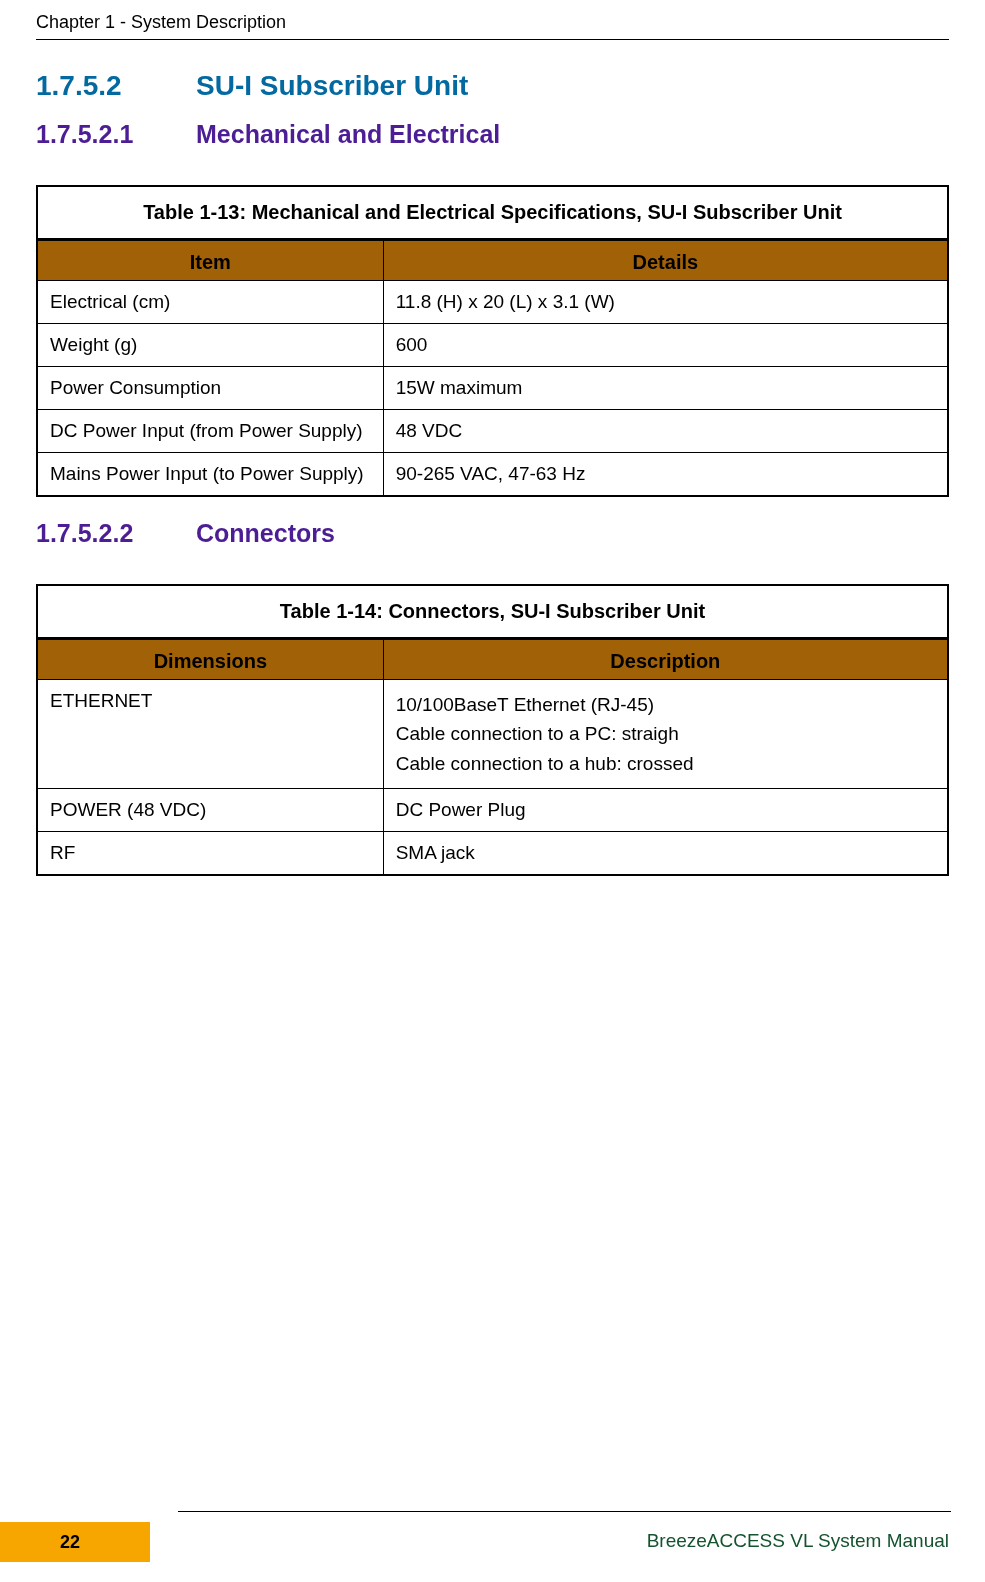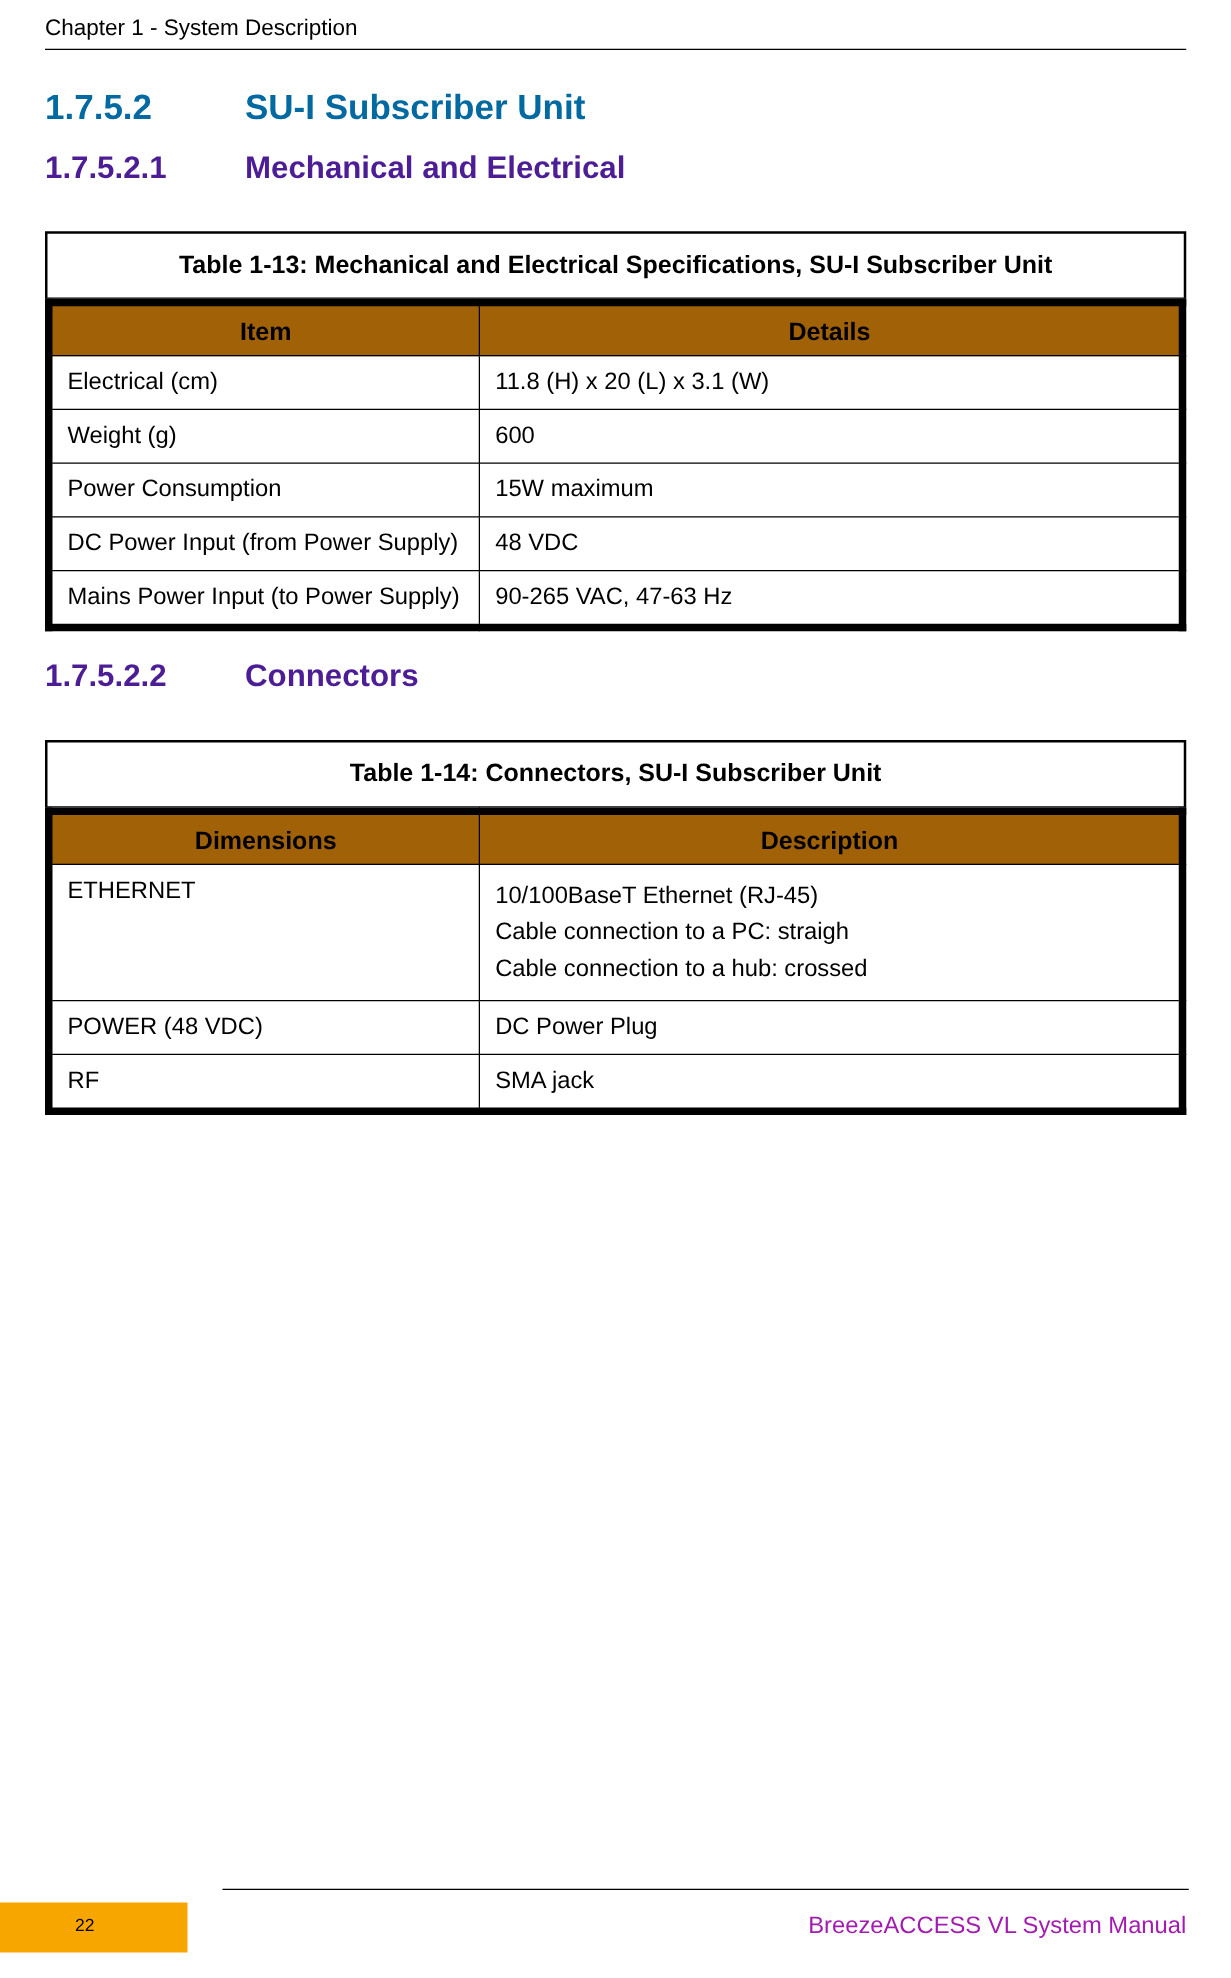--- a/index.html
+++ b/index.html
@@ -44,21 +44,21 @@
       font-weight: bold;
       margin-bottom: 36px;
     }
     .h3 .num {
       display: inline-block;
       width: 160px;
     }
     table.spec {
       border-collapse: collapse;
       width: 100%;
-      border: 6px solid #000000;
+      border: 2px solid #000000;
       margin-bottom: 22px;
     }
     table.spec caption {
       font-weight: bold;
       text-align: center;
       font-size: 20px;
       padding: 14px 8px;
       border: 2px solid #000;
       border-bottom: 1px solid #000;
     }
@@ -106,30 +106,30 @@
       left: 0;
       top: 0;
       width: 150px;
       height: 40px;
       background: #f7a600;
     }
     .page-num {
       position: absolute;
       left: 60px;
       top: 10px;
-      font-size: 14px;
-      font-weight: normal;
+      font-size: 18px;
+      font-weight: bold;
       color: #000;
     }
     .footer-title {
       position: absolute;
       right: 36px;
       top: 8px;
       font-size: 19px;
-      color: #a21caf;
+      color: #14532d;
     }
   </style>
 </head>
 <body>
 
 <div class="page">
   <div class="header-text">Chapter 1 - System Description</div>
   <hr class="header-rule">
 
   <div class="h2">

